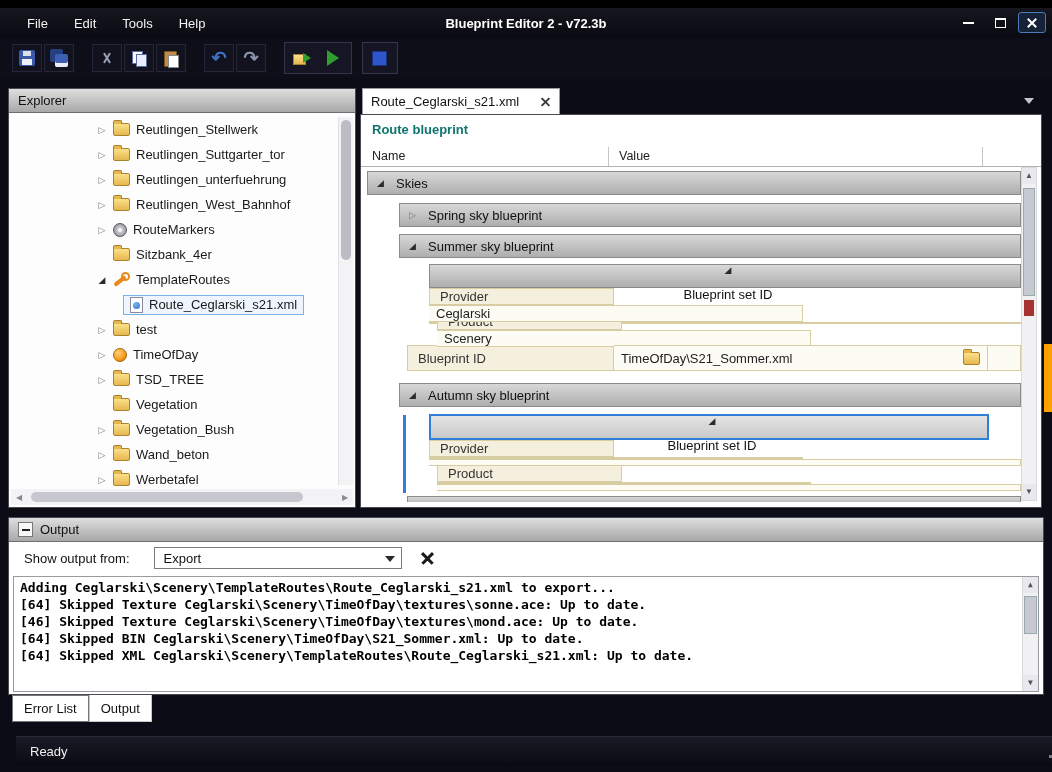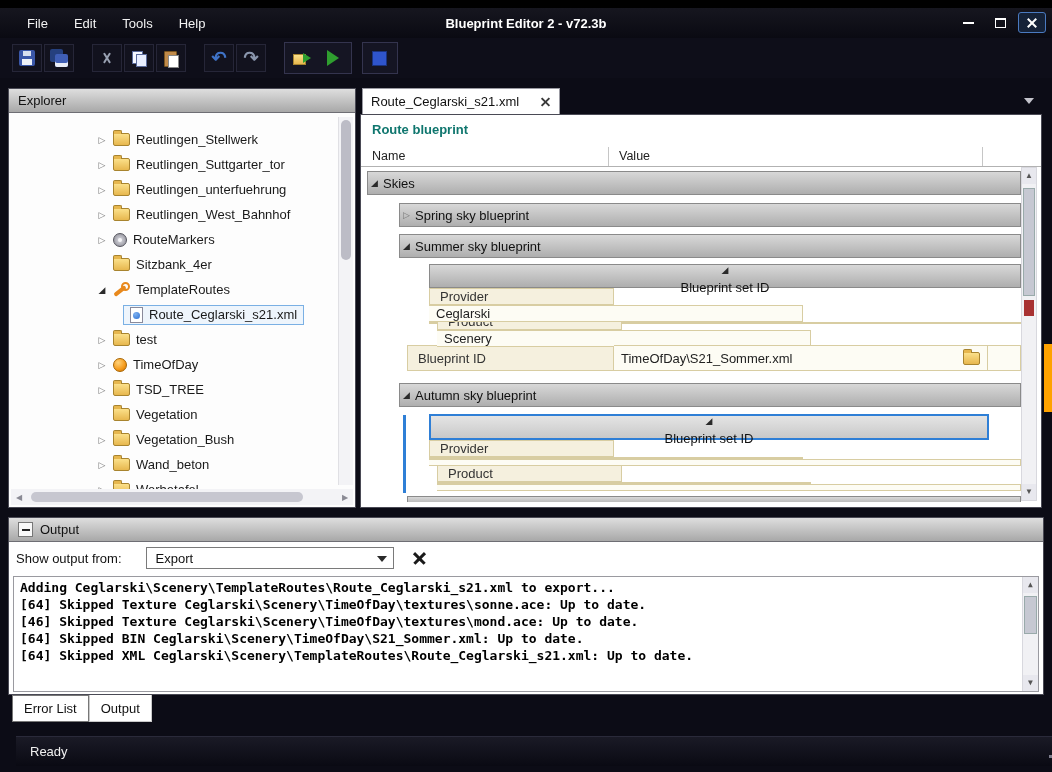--- a/index.html
+++ b/index.html
@@ -59,21 +59,21 @@
   .i-run::before { content:""; display:block; width:0; height:0; border-left:12px solid #2f9e2f; border-top:8px solid transparent; border-bottom:8px solid transparent; }
   .i-stop::before { content:""; display:block; width:13px; height:13px; background:#2f55cc; border:1px solid #1a337e; }
 
   
   .panel-header { height:24px; background:linear-gradient(#dedede,#a8a8a8); border-bottom:1px solid #6e6e74;
     display:flex; align-items:center; padding-left:9px; font-size:13px; color:#111; gap:7px; }
 
   
   .explorer { position:absolute; left:8px; top:88px; width:348px; height:420px; background:#fdfdfd;
     border:1px solid #4a4a55; }
-  .tree { position:absolute; left:0; right:0; top:24px; bottom:0; overflow:hidden; padding-top:14px; }
+  .tree { position:absolute; left:0; right:0; top:24px; bottom:0; overflow:hidden; padding-top:4px; }
   .trow { height:25px; display:flex; align-items:center; padding-left:86px; font-size:13px; color:#1a1a1a; white-space:nowrap; }
   .trow.child { padding-left:114px; }
   .tw { width:14px; display:inline-block; text-align:center; font-size:9px; color:#777; flex:0 0 14px; }
   .tw.col::before { content:"▷"; }
   .tw.exp::before { content:"◢"; color:#2a2a2a; }
   .tw.none::before { content:""; }
   .tlabel { margin-left:6px; }
   .selbox { display:flex; align-items:center; border:1px solid #7ab0e4; background:#eef5fc; padding:1px 6px 1px 2px; }
   .fico { width:18px; height:13px; position:relative; display:inline-block; flex:0 0 18px; margin-left:4px; }
   .fico.folder { background:linear-gradient(#fbe08a,#e7b74e); border:1px solid #a8842f; border-radius:1px 2px 2px 2px; height:13px; width:17px; flex-basis:17px; }
@@ -106,21 +106,21 @@
   .mainbody { position:absolute; left:0; right:0; top:26px; bottom:0; background:#ffffff; border:1px solid #4a4a55; }
   .doc-title { position:absolute; left:11px; top:7px; font-size:13px; font-weight:bold; color:#0f766e; }
   .colheads { position:absolute; left:0; right:0; top:32px; height:20px; border-bottom:1px solid #b2b2b2; font-size:12.5px; color:#222; }
   .colheads .ch-name { position:absolute; left:11px; top:2px; }
   .colheads .ch-value { position:absolute; left:258px; top:2px; }
   .colheads .div1 { position:absolute; left:247px; top:0; bottom:0; width:1px; background:#c6c6c6; }
   .colheads .div2 { position:absolute; left:621px; top:0; bottom:0; width:1px; background:#c6c6c6; }
 
   .grid { position:absolute; left:6px; top:56px; width:654px; height:336px; overflow:hidden; }
   .g-bar { height:24px; background:linear-gradient(#d8d8d8,#aeaeae); border:1px solid #8a8a8a;
-    display:flex; align-items:center; gap:2px; font-size:13px; color:#111; }
+    display:flex; align-items:center; padding-left:6px; gap:9px; font-size:13px; color:#111; }
   .g-bar .tw { flex:0 0 13px; width:13px; font-size:9px; }
   .lvl1 { margin-left:32px; }
   .lvl2 { margin-left:62px;flex-direction:column; }
   .g-bar.selected { border:2px solid #2f7fd6; height:26px; width:560px; background:linear-gradient(#e4e4e4,#c9c9c9); }
   .mb5 { margin-bottom:5px; } .mb6 { margin-bottom:6px; } .mb7 { margin-bottom:7px; } .mb8 { margin-bottom:8px; } .mb12 { margin-bottom:12px; }
   .p-row { display:flex; height:26px; font-size:13px; }
   .p-row .p-name { background:#f5f0de; border:1px solid #d8cda2; display:flex; align-items:center; padding-left:10px; color:#333; }
   .p-row.lvl2 .p-name { width:185px; }
   .p-row.lvl1b { margin-left:40px; }
   .p-row.lvl1b .p-name { width:207px; }
@@ -137,21 +137,21 @@
   .gscroll .thumb { position:absolute; left:1px; right:1px; top:20px; height:108px; background:#c6c8d2; border:1px solid #9aa; }
   .gscroll .marker { position:absolute; left:2px; right:2px; top:132px; height:16px; background:#a83232; }
 
   
   .edge-flag { position:absolute; left:1044px; top:344px; width:8px; height:68px; background:#ffa200; }
 
   
   .outpanel { position:absolute; left:8px; top:517px; width:1036px; height:178px; background:#ffffff; border:1px solid #4a4a55; }
   .minusbox { width:15px; height:15px; border:1px solid #777; background:#f8f8f8; position:relative; }
   .minusbox::before { content:""; position:absolute; left:3px; top:6px; width:8px; height:2px; background:#222; }
-  .outctrl { position:absolute; left:0; right:0; top:24px; height:32px; display:flex; align-items:center; padding-left:7px; font-size:13px; color:#111; }
+  .outctrl { position:absolute; left:0; right:0; top:24px; height:32px; display:flex; align-items:center; padding-left:15px; font-size:13px; color:#111; }
   .combo { width:248px; height:22px; border:1px solid #7a7a7a; background:#fff; margin-left:24px; display:flex; align-items:center; padding-left:9px; font-size:13px; position:relative; }
   .combo-arrow { position:absolute; right:6px; top:8px; width:0; height:0; border-left:5px solid transparent; border-right:5px solid transparent; border-top:6px solid #2a2a2a; }
   .clearx { position:relative; width:18px; height:18px; margin-left:16px; }
   .clearx::before, .clearx::after { content:""; position:absolute; left:2px; top:8px; width:15px; height:2.5px; background:#1a1a1a; }
   .clearx::before { transform:rotate(45deg); }
   .clearx::after  { transform:rotate(-45deg); }
   .console { position:absolute; left:4px; right:4px; top:58px; height:116px; border:1px solid #9a9aa0; background:#fff; overflow:hidden;
     font-family:"DejaVu Sans Mono", monospace; font-size:13px; font-weight:bold; color:#000; padding:2px 6px; line-height:17px; }
   .cline { white-space:pre; }
   .cscroll { position:absolute; right:0; top:0; bottom:0; width:16px; background:#f1f1f4; border-left:1px solid #d8d8de; }

